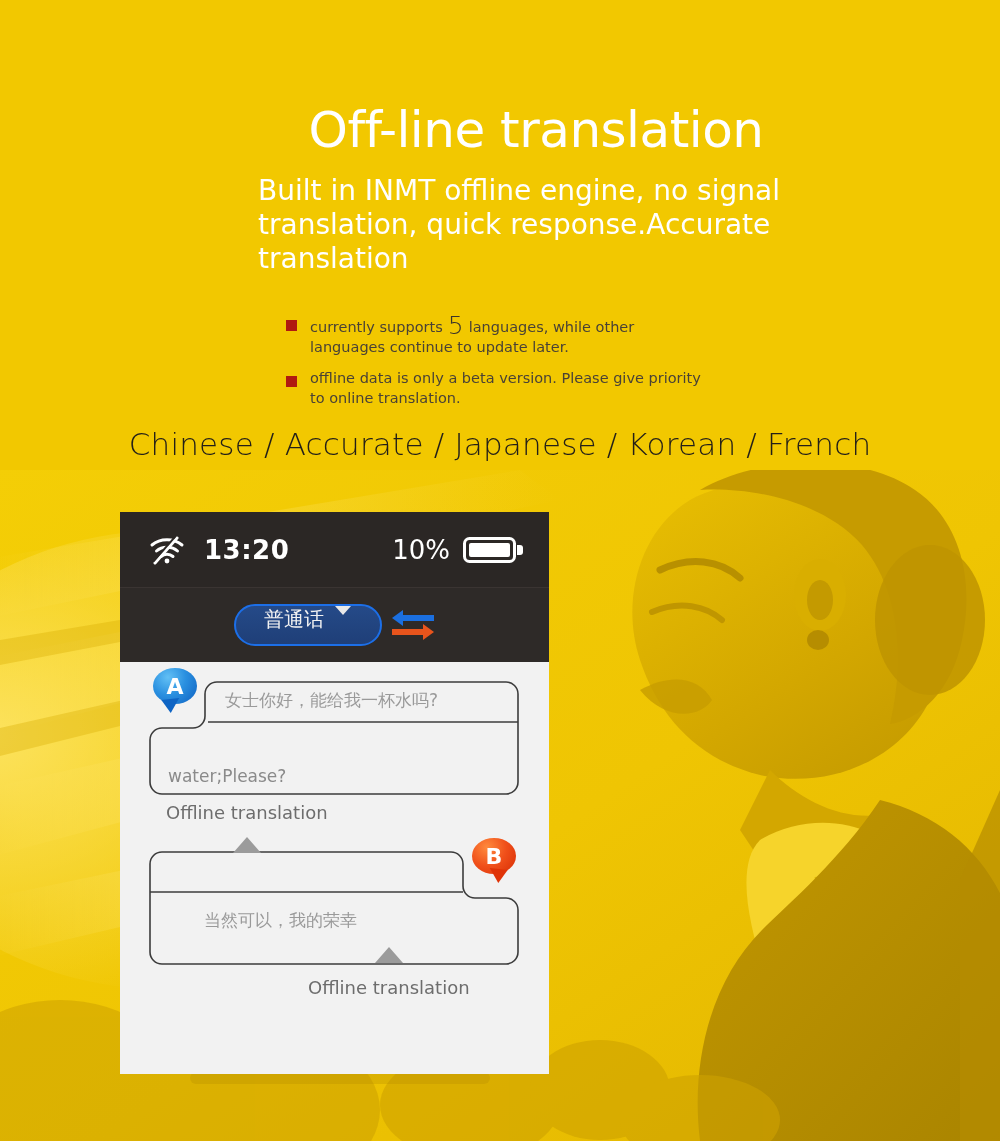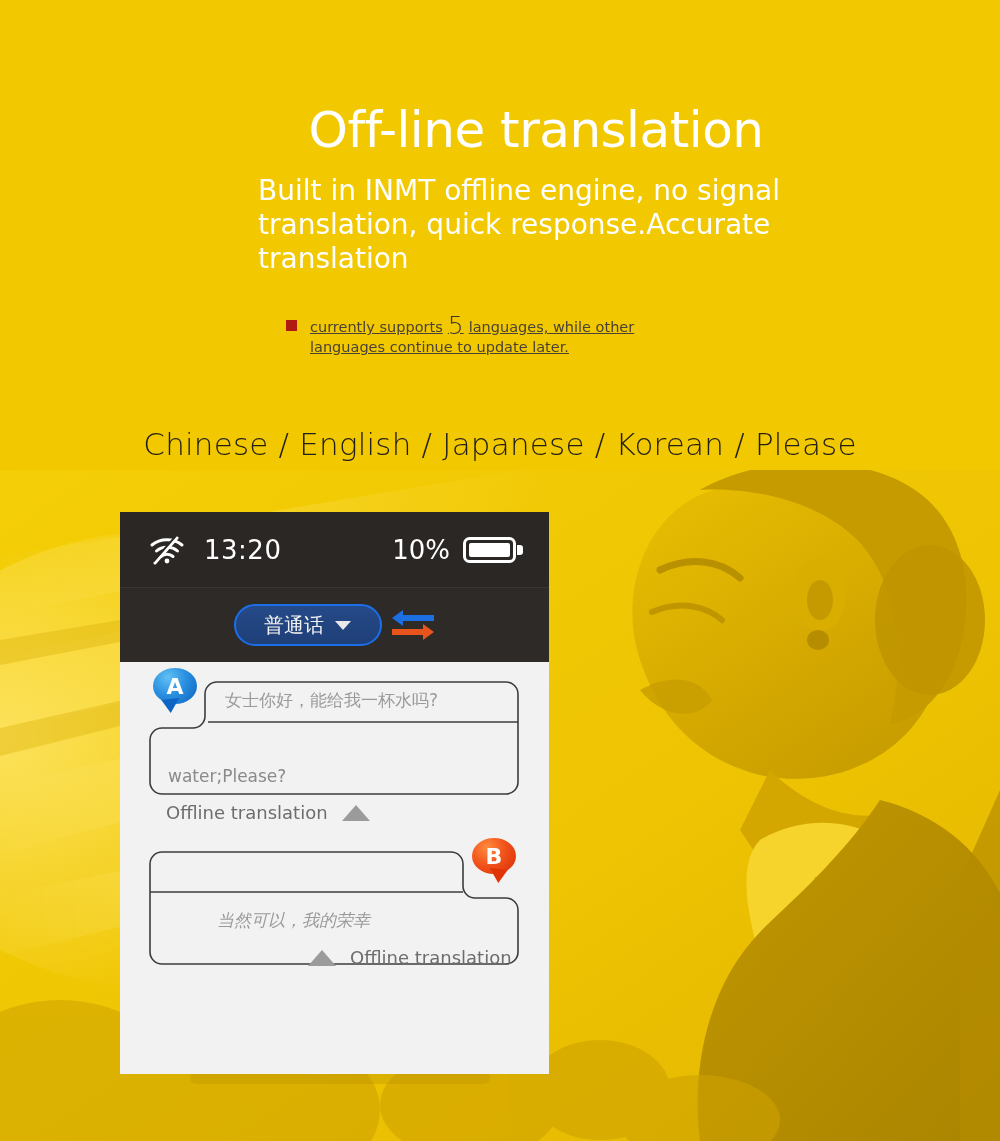--- a/index.html
+++ b/index.html
@@ -80,21 +80,20 @@
     background: #B01A10;
     margin-top: 7px;
     margin-right: 13px;
     flex: 0 0 auto;
   }
   .bullet-text {
     font-size: 14.5px;
     color: #4A4235;
     line-height: 1.33;
     font-weight: 400;
-    text-decoration: underline;
   }
   .bullet-big {
     font-size: 25px;
     color: #3B352A;
     line-height: 1;
     vertical-align: -2px;
     padding: 0 5px;
     font-weight: 300;
   }
 
@@ -136,21 +135,21 @@
   }
   .status-left {
     display: flex;
     align-items: center;
     gap: 18px;
   }
   .wifi-off-icon { width: 38px; height: 30px; display: block; }
   .status-time {
     color: #FFFFFF;
     font-size: 26px;
-    font-weight: 400;
+    font-weight: 700;
     letter-spacing: 0.5px;
   }
   .status-right {
     margin-left: auto;
     display: flex;
     align-items: center;
     gap: 13px;
   }
   .status-battery-pct {
     color: #FFFFFF;
@@ -166,21 +165,20 @@
     display: flex;
     align-items: center;
     justify-content: center;
     gap: 8px;
     border-top: 1px solid #3a3432;
   }
   .lang-pill {
     height: 42px;
     border-radius: 21px;
     display: flex;
-    align-items: center;
     justify-content: center;
     gap: 11px;
     padding: 0 20px;
     font-size: 20px;
     color: #F2F2F2;
     cursor: pointer;
     user-select: none;
   }
   .lang-pill.src {
     width: 148px;
@@ -265,20 +263,21 @@
     font-family: "DejaVu Sans", "Liberation Sans", sans-serif;
   }
   .bub-text.cjk { color: #9a9a9a; font-size: 17px; }
 
   .offline-row {
     position: absolute;
     display: flex;
     align-items: center;
     gap: 14px;
     z-index: 2;
+    flex-direction: column;
   }
   .offline-label {
     font-size: 18px;
     color: #6D6D6D;
   }
   .tri-up {
     width: 0; height: 0;
     border-left: 14px solid transparent;
     border-right: 14px solid transparent;
     border-bottom: 16px solid #9B9B9B;
@@ -402,23 +401,27 @@
 <div class="hero">
   <div class="hero-title">Off-line translation</div>
   <div class="hero-sub">Built in INMT offline engine, no signal translation, quick response.Accurate translation</div>
 </div>
 
 <div class="bullets">
   <div class="bullet-row">
     <div class="bullet-marker"></div>
     <div class="bullet-text"><span>currently supports</span><span class="bullet-big">5</span><span>languages, while other languages continue to update later.</span></div>
   </div>
+  <div class="bullet-row">
+    <div class="bullet-marker"></div>
+    <div class="bullet-text">offline data is only a beta version. Please give priority to online translation.</div>
+  </div>
 </div>
 
-<div class="lang-strip">Chinese / English / Japanese / Korean / Please</div>
+<div class="lang-strip">Chinese / Accurate / Japanese / Korean / French</div>
 
 <div class="device">
 
   <div class="statusbar">
     <div class="status-left">
       <span>
         <svg class="wifi-off-icon" viewBox="0 0 38 30" xmlns="http://www.w3.org/2000/svg">
           <g fill="none" stroke="#FFFFFF" stroke-width="3" stroke-linecap="round">
             <path d="M4 10 C 12 3, 26 3, 34 10"></path>
             <path d="M8.5 16 C 14 11, 24 11, 29.5 16"></path>
@@ -475,21 +478,21 @@
     <div class="bub-text cjk" style="left:105px; top:26px;">女士你好，能给我一杯水吗?</div>
     <div class="bub-text" style="left:48px; top:102px;">water;Please?</div>
 
     <div class="offline-row" style="left:46px; top:140px;">
       <span class="offline-label">Offline translation</span>
       <span class="tri-up"></span>
     </div>
 
     <div class="badge badge-b" style="right:33px; top:176px;">B</div>
 
-    <div class="bub-text cjk" style="left:97px; top:246px;font-style:italic;">当然可以，我的荣幸</div>
+    <div class="bub-text cjk" style="left:84px; top:246px;">当然可以，我的荣幸</div>
 
     <div class="offline-row" style="left:188px; top:285px;">
       <span class="tri-up"></span>
       <span class="offline-label">Offline translation</span>
     </div>
 
   </div>
 
   <div class="device-footer"></div>
 </div>

